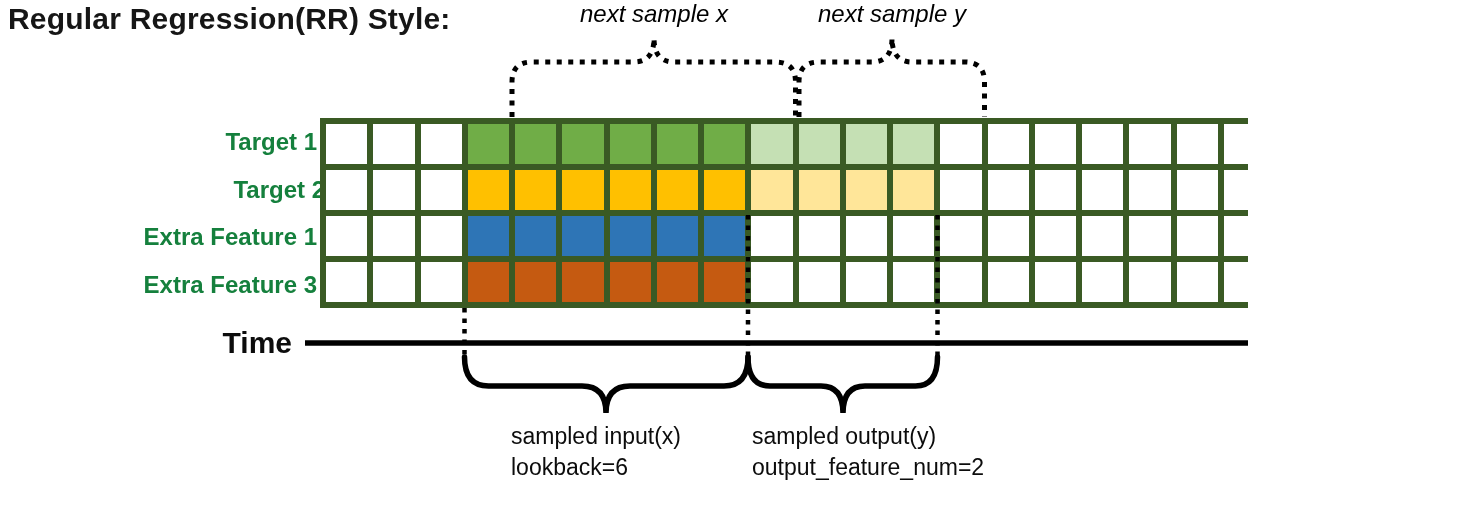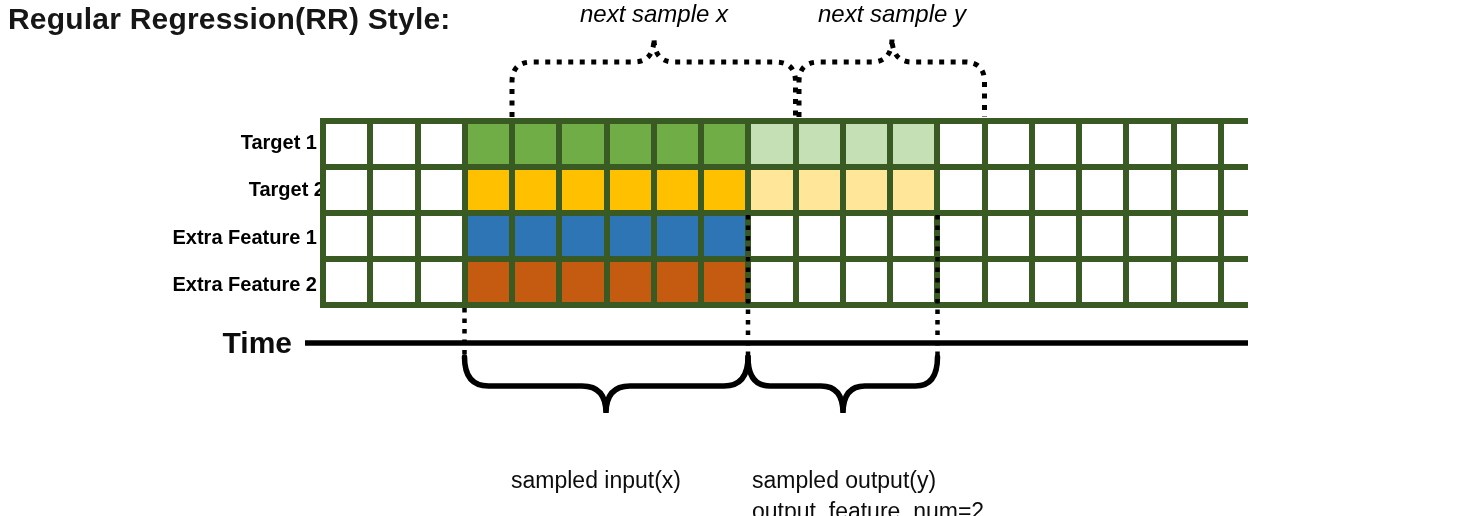--- a/index.html
+++ b/index.html
@@ -19,50 +19,50 @@
   .top-label.next-y{left:732px;}
   .grid{
     position:absolute;left:320px;top:118px;width:1140px;height:190px;
     display:grid;grid-template-columns:repeat(24,1fr);grid-template-rows:repeat(4,1fr);
     gap:6px;padding:6px;box-sizing:border-box;
   }
   .cell{width:100%;height:100%;}
   .row-label{
     position:absolute;left:5px;width:312px;height:48px;
     display:flex;align-items:center;justify-content:flex-end;
-    font-size:20px;font-weight:700;color:#000000;white-space:nowrap;
+    font-size:24px;font-weight:700;color:#15803d;white-space:nowrap;
   }
   .time-label{
     position:absolute;left:0;top:320px;width:292px;height:46px;
     display:flex;align-items:center;justify-content:flex-end;
     font-size:30px;font-weight:700;color:#0c0c0c;
   }
   .overlay{position:absolute;left:0;top:0;width:1476px;height:516px;}
   .caption{
     position:absolute;top:421px;font-size:23px;font-weight:400;line-height:31px;
-    color:#0c0c0c;white-space:nowrap;margin-top:44px;
+    color:#0c0c0c;white-space:nowrap;
   }
   .caption.input{left:511px;}
   .caption.output{left:752px;}
 </style>
 </head>
 <body>
 
 <div class="canvas">
 
   <div class="title">Regular Regression(RR) Style:</div>
 
   <div class="top-label next-x">next sample x</div>
   <div class="top-label next-y">next sample y</div>
 
   <div id="row-labels">
       <div class="row-label" style="top: 118px;">Target 1</div>
       <div class="row-label" style="top: 165.5px; margin-left: 8px;">Target 2</div>
       <div class="row-label" style="top: 213px;">Extra Feature 1</div>
-      <div class="row-label" style="top: 260.5px;">Extra Feature 2</div>
+      <div class="row-label" style="top: 260.5px;">Extra Feature 3</div>
     </div>
 
   <div class="grid" id="grid" style="background: rgb(58, 90, 36);">
       <div class="cell" style="background: rgb(255, 255, 255);"></div>
       <div class="cell" style="background: rgb(255, 255, 255);"></div>
       <div class="cell" style="background: rgb(255, 255, 255);"></div>
       <div class="cell" style="background: rgb(112, 173, 71);"></div>
       <div class="cell" style="background: rgb(112, 173, 71);"></div>
       <div class="cell" style="background: rgb(112, 173, 71);"></div>
       <div class="cell" style="background: rgb(112, 173, 71);"></div>
@@ -170,19 +170,20 @@
 
     <path d="M 512 117 L 512 82 Q 512 62 532 62 L 634 62 Q 654 62 654 38 Q 654 62 674 62 L 775.5 62 Q 795.5 62 795.5 82 L 795.5 117" fill="none" stroke="#000" stroke-width="5" stroke-dasharray="5 6.5"></path>
     <path d="M 799 117 L 799 82 Q 799 62 819 62 L 872 62 Q 892 62 892 38 Q 892 62 912 62 L 964.5 62 Q 984.5 62 984.5 82 L 984.5 117" fill="none" stroke="#000" stroke-width="5" stroke-dasharray="5 6.5"></path>
 
     <path d="M 464.5 357 Q 464.5 386 488.5 386 L 582 386 Q 606 386 606 413 Q 606 386 630 386 L 724 386 Q 748 386 748 357" fill="none" stroke="#000" stroke-width="5.5" stroke-linecap="round"></path>
     <path d="M 748 357 Q 748 386 770 386 L 821 386 Q 843 386 843 413 Q 843 386 865 386 L 915.5 386 Q 937.5 386 937.5 357" fill="none" stroke="#000" stroke-width="5.5" stroke-linecap="round"></path>
   </svg>
 
   <div class="caption input">
     <div>sampled input(x)</div>
+    <div>lookback=6</div>
   </div>
   <div class="caption output">
     <div>sampled output(y)</div>
     <div>output_feature_num=2</div>
   </div>
 
 </div>
 
 </body></html>

